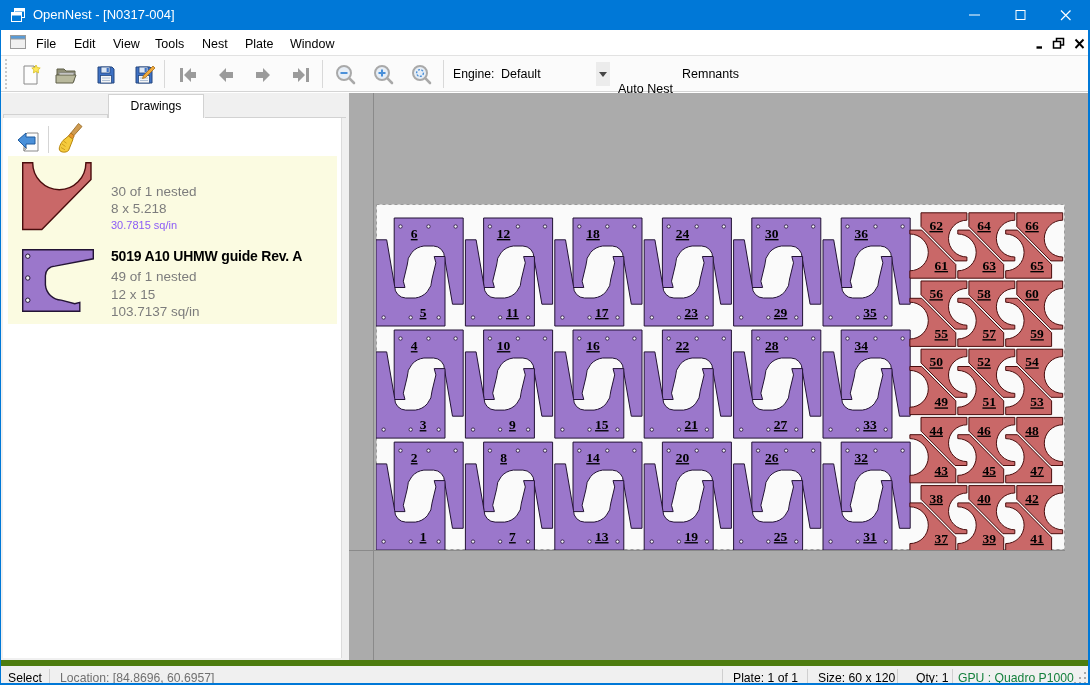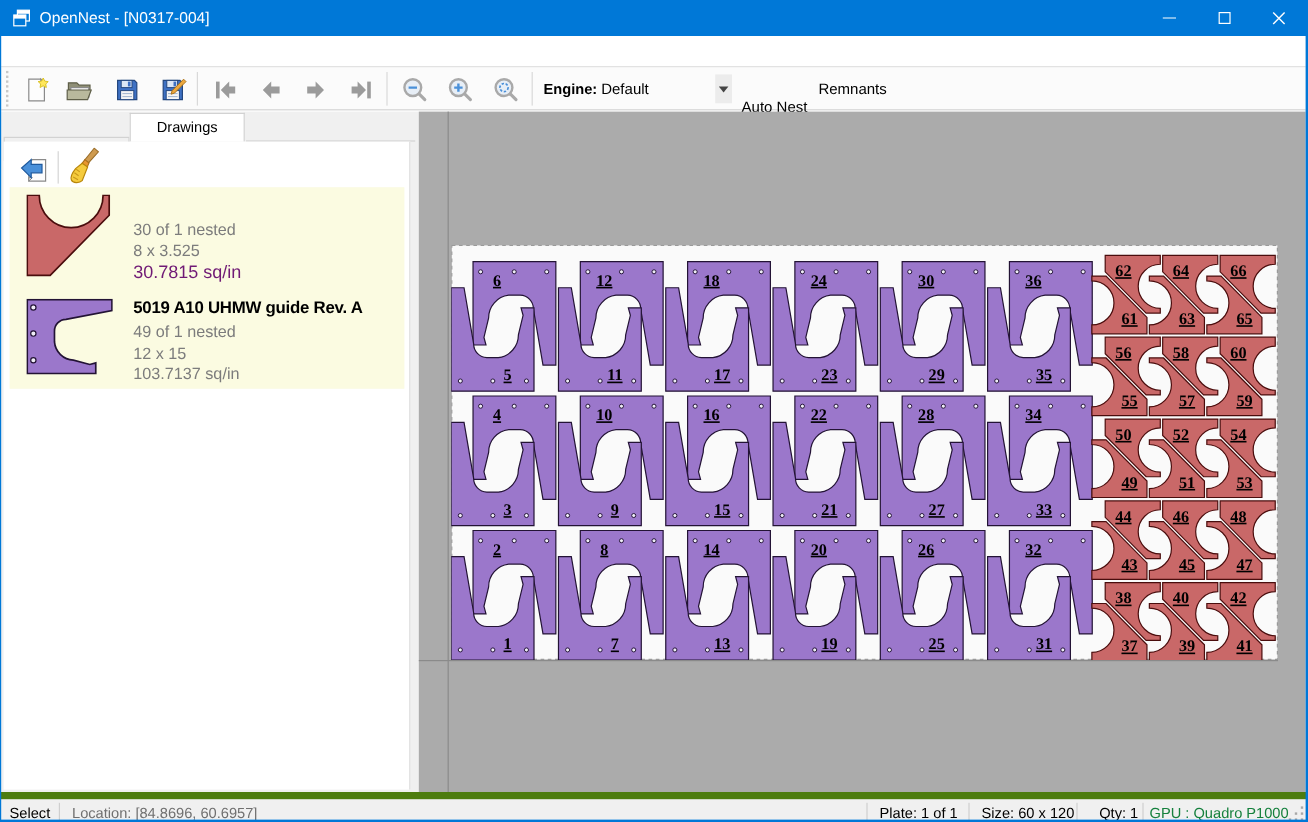--- a/index.html
+++ b/index.html
@@ -27,20 +27,39 @@
 <rect x="1.5" y="5.5" width="10" height="9" fill="#0078d7" stroke="#fff"></rect>
 <rect x="1.5" y="5.5" width="10" height="3" fill="#fff"></rect>
 </svg>
 <div class="abs" style="left:33px;top:7px;font-size:13px;">OpenNest - [N0317-004]</div>
 <svg class="abs" style="left:964px;top:0" width="126" height="30" viewBox="0 0 126 30">
 <line x1="5" y1="15" x2="16" y2="15" stroke="#fff" stroke-width="1"></line>
 <rect x="52" y="10.5" width="9" height="9" fill="none" stroke="#fff" stroke-width="1"></rect>
 <path d="M97 10.5 L106.5 20 M106.5 10.5 L97 20" stroke="#fff" stroke-width="1.2"></path>
 </svg>
 </div>
+<div id="menubar" class="abs">
+<svg class="abs" style="left:9px;top:5px" width="16" height="15" viewBox="0 0 16 15">
+<rect x="0.5" y="0.5" width="15" height="13" fill="#f0f0f0" stroke="#9a9a9a"></rect>
+<rect x="0.5" y="0.5" width="15" height="3.5" fill="#5b9bd5" stroke="#9a9a9a"></rect>
+</svg>
+<span style="left:35px">File</span>
+<span style="left:73px">Edit</span>
+<span style="left:112px">View</span>
+<span style="left:154px">Tools</span>
+<span style="left:201px">Nest</span>
+<span style="left:244px">Plate</span>
+<span style="left:289px">Window</span>
+<svg class="abs" style="left:1026px;top:4px" width="60" height="18" viewBox="0 0 60 18">
+<line x1="9.5" y1="13.5" x2="15" y2="13.5" stroke="#000" stroke-width="2.4"></line>
+<rect x="29.5" y="4.5" width="7" height="6.5" fill="#fff" stroke="#000" stroke-width="1.5"></rect>
+<rect x="26.5" y="7.5" width="7" height="6.5" fill="#fff" stroke="#000" stroke-width="1.5"></rect>
+<path d="M48.5 5.5 l8 8.5 M56.5 5.5 l-8 8.5" stroke="#000" stroke-width="1.9"></path>
+</svg>
+</div>
 <div id="toolbar" class="abs">
 <svg class="abs" style="left:3px;top:3px" width="4" height="30" viewBox="0 0 4 30">
         <rect x="1" y="0" width="2" height="2" fill="#c8c8c8"></rect>
         <rect x="1" y="4" width="2" height="2" fill="#c8c8c8"></rect>
         <rect x="1" y="8" width="2" height="2" fill="#c8c8c8"></rect>
         <rect x="1" y="12" width="2" height="2" fill="#c8c8c8"></rect>
         <rect x="1" y="16" width="2" height="2" fill="#c8c8c8"></rect>
         <rect x="1" y="20" width="2" height="2" fill="#c8c8c8"></rect>
         <rect x="1" y="24" width="2" height="2" fill="#c8c8c8"></rect>
         <rect x="1" y="28" width="2" height="2" fill="#c8c8c8"></rect>
@@ -98,21 +117,21 @@
 <line x1="15.2" y1="15.2" x2="20" y2="20" stroke="#a9a9a9" stroke-width="2.6" stroke-linecap="round"></line>
           <line x1="6.5" y1="10" x2="13.5" y2="10" stroke="#4a90d9" stroke-width="2"></line>
           <line x1="10" y1="6.5" x2="10" y2="13.5" stroke="#4a90d9" stroke-width="2"></line>
         </svg></div>
 <div class="tbi" style="left:409px"><svg width="24" height="24" viewBox="0 0 24 24">
 <circle cx="10" cy="10" r="7" fill="#e7eef6" stroke="#a9a9a9" stroke-width="2"></circle>
 <line x1="15.2" y1="15.2" x2="20" y2="20" stroke="#a9a9a9" stroke-width="2.6" stroke-linecap="round"></line>
           <circle cx="10" cy="10" r="3.4" fill="none" stroke="#4a90d9" stroke-width="1.4" stroke-dasharray="2 1.4"></circle>
         </svg></div>
 <div class="tsep" style="left:442px"></div>
-<div class="abs" style="left:452px;top:11px;font-size:12.2px;font-weight:bold">Engine:</div>
+<div class="abs" style="left:452px;top:11px;font-size:12.2px;font-weight:normal">Engine:</div>
 <div class="abs" style="left:500px;top:11px;font-size:12.5px">Default</div>
 <div class="abs" style="left:595px;top:6px;width:14px;height:24px;background:#ececec"></div>
 <svg class="abs" style="left:597px;top:15px" width="10" height="7">
         <path d="M1 1 L9 1 L5 6 Z" fill="#444"></path>
       </svg>
 <div class="abs" style="left:617px;top:26px;font-size:12.5px">Auto Nest</div>
 <div class="abs" style="left:681px;top:11px;font-size:12.5px">Remnants</div>
 </div>
 <div id="leftpanel" class="abs">
 <div class="tab" style="left:2px;top:21px;width:105px;height:20px;background:#f0f0f0;border:1px solid #d2d2d2;line-height:19px;">Plates</div>
@@ -136,22 +155,22 @@
 <svg width="71" height="69" viewBox="0 0 71 69" style="position:absolute;left:21px;top:69px;">
         <path d="M0.7 0.7 L10.7 0.7 A26.6 27 0 0 0 63.9 0.7 L69 0.7 L69 17.4 L19.8 67.5 L0.7 67.5 Z" fill="#c96868" stroke="#4a0d0d" stroke-width="1.4"></path>
       </svg>
 <svg width="72" height="63" viewBox="0 0 72 63" style="position:absolute;left:21px;top:156px;">
         <path d="M0.7 62.3 L0.7 0.7 L71.3 0.7 L71.3 9.8 L33 17.1 A9.7 9.7 0 0 0 23.4 27.1 L23.4 35.9 A16.5 16.5 0 0 0 39.2 51.1 L52.8 54.7 L57.8 53.4 L57.8 62.3 Z" fill="#9b77cb" stroke="#231335" stroke-width="1.4"></path>
         <circle cx="5.8" cy="51.2" r="2.2" fill="#efeef6" stroke="#231335" stroke-width="1"></circle>
         <circle cx="5.8" cy="29.0" r="2.2" fill="#efeef6" stroke="#231335" stroke-width="1"></circle>
         <circle cx="5.8" cy="7.2" r="2.2" fill="#efeef6" stroke="#231335" stroke-width="1"></circle>
       </svg>
 <div class="abs" style="left:110px;top:91px;font-size:13.5px;color:#7c7c7c">30 of 1 nested</div>
-<div class="abs" style="left:110px;top:108px;font-size:13.5px;color:#7c7c7c">8 x 3.525</div>
-<div class="abs" style="left:110px;top:126px;font-size:15px;color:#701a75">30.7815 sq/in</div>
+<div class="abs" style="left:110px;top:108px;font-size:13.5px;color:#7c7c7c">8 x 5.218</div>
+<div class="abs" style="left:110px;top:126px;font-size:11px;color:#8b5cf6">30.7815 sq/in</div>
 <div class="abs" style="left:110px;top:155px;font-size:14px;font-weight:bold;letter-spacing:-0.2px">5019 A10 UHMW guide Rev. A</div>
 <div class="abs" style="left:110px;top:176px;font-size:13.5px;color:#7c7c7c">49 of 1 nested</div>
 <div class="abs" style="left:110px;top:194px;font-size:13.5px;color:#7c7c7c">12 x 15</div>
 <div class="abs" style="left:110px;top:211px;font-size:13.5px;color:#7c7c7c">103.7137 sq/in</div>
 </div>
 <div id="canvas" class="abs">
 <div class="abs" style="left:24px;top:0;width:1px;height:567px;background:#8a8a8a"></div>
 <div class="abs" style="left:0;top:457px;width:716px;height:1px;background:#8a8a8a"></div>
 </div>
 <svg id="plate" width="689" height="346" style="position:absolute;left:376px;top:204px;" viewBox="0 0 689 346">

